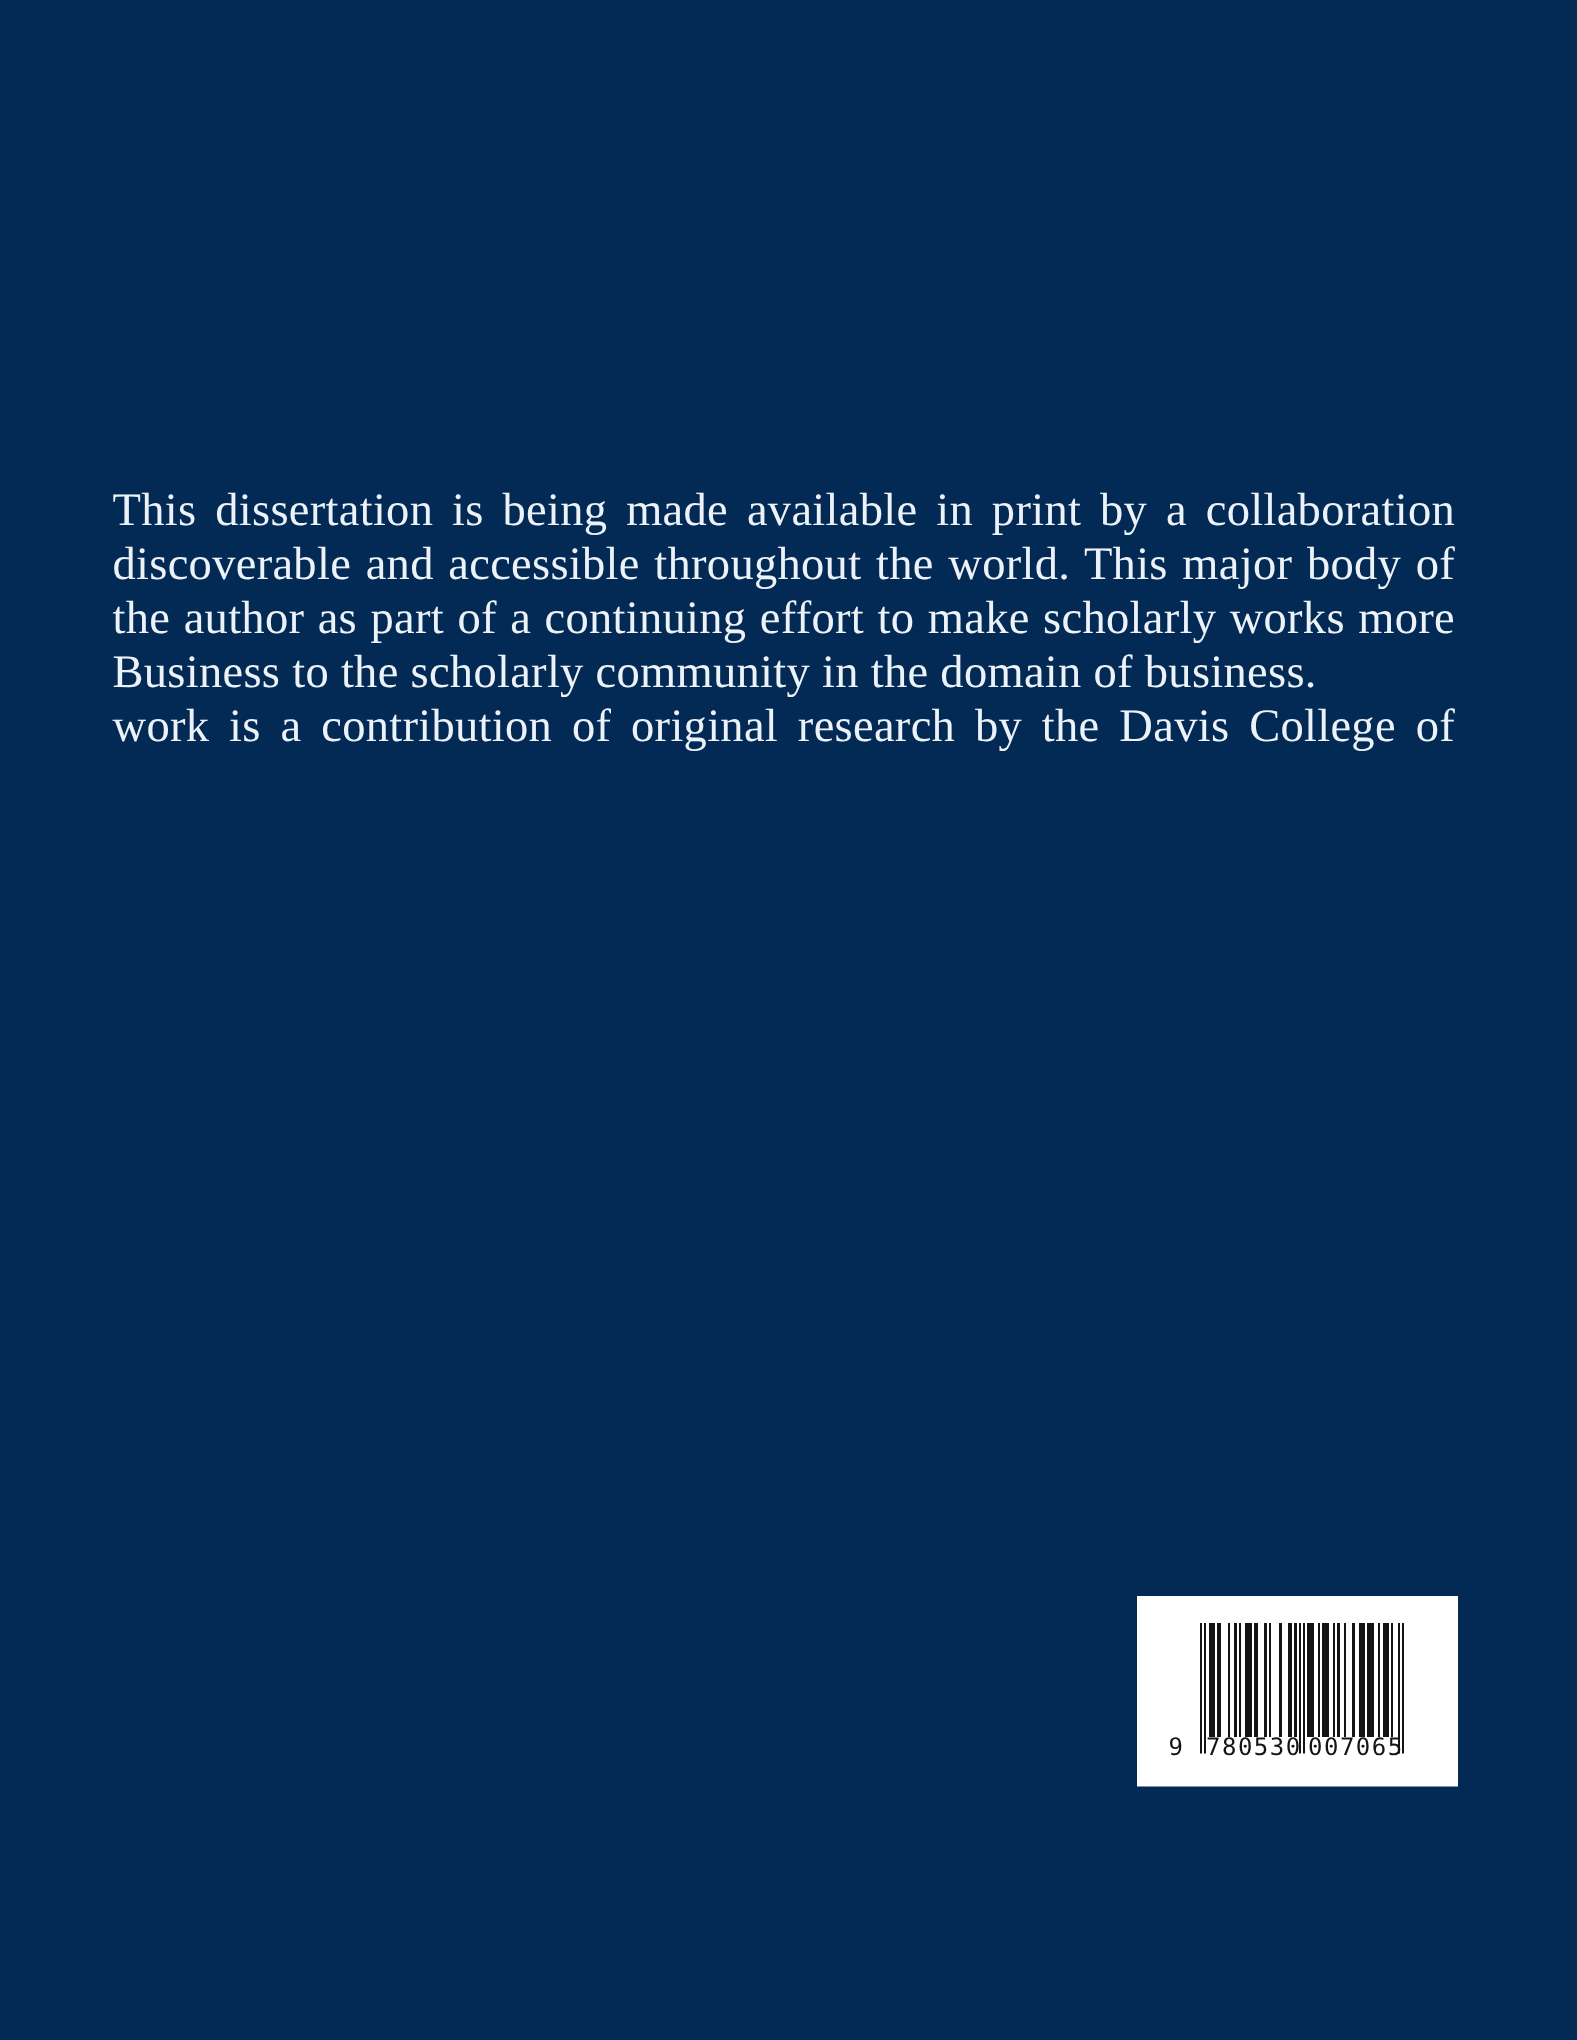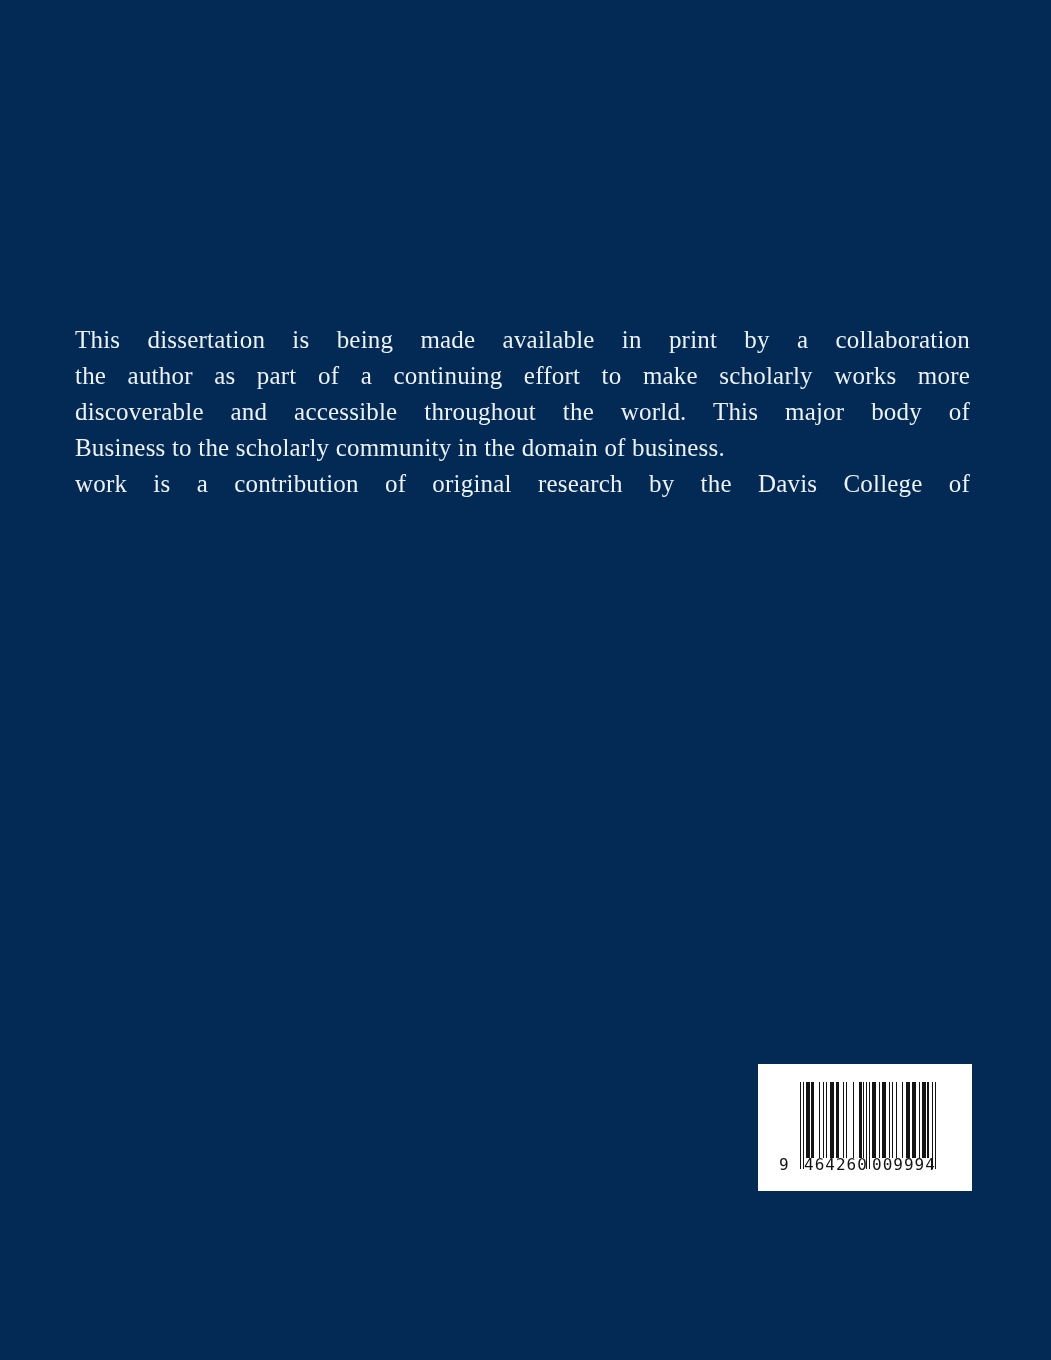--- a/index.html
+++ b/index.html
@@ -17,21 +17,21 @@
     position: absolute;
     inset: 0;
     width: 1051px;
     height: 1360px;
   }
   .description {
     position: absolute;
     left: 75px;
     top: 322px;
     width: 895px;
-    font-size: 25px;
+    font-size: 31px;
     line-height: 36px;
     letter-spacing: 0.2px;
   }
   .description .line {
     text-align: justify;
     text-align-last: justify;
     white-space: normal;
   }
   .description .line.last {
     text-align-last: left;
@@ -64,22 +64,22 @@
   .digit-left   { left: 46px; }
   .digit-right  { left: 114px; }
 </style>
 </head>
 <body style="background: rgb(2, 42, 84);">
 
 <div class="cover">
 
   <div class="description" style="color: rgb(237, 242, 248);">
     <div class="line">This dissertation is being made available in print by a collaboration</div>
+    <div class="line">discoverable and accessible throughout the world. This major body of</div>
     <div class="line">the author as part of a continuing effort to make scholarly works more</div>
-    <div class="line">discoverable and accessible throughout the world. This major body of</div>
     <div class="line last">Business to the scholarly community in the domain of business.</div>
     <div class="line">work is a contribution of original research by the Davis College of</div>
   </div>
 
   <div class="barcode-box" style="background: rgb(255, 255, 255);">
     <svg class="barcode-bars-svg" viewBox="0 0 95 87" preserveAspectRatio="none">
         <rect x="0" y="0" width="1" height="87" fill="#141414"></rect>
         <rect x="2" y="0" width="1" height="87" fill="#141414"></rect>
         <rect x="4" y="0" width="1" height="76" fill="#141414"></rect>
         <rect x="5" y="0" width="1" height="76" fill="#141414"></rect>
@@ -121,17 +121,17 @@
         <rect x="80" y="0" width="1" height="76" fill="#141414"></rect>
         <rect x="83" y="0" width="1" height="76" fill="#141414"></rect>
         <rect x="85" y="0" width="1" height="76" fill="#141414"></rect>
         <rect x="86" y="0" width="1" height="76" fill="#141414"></rect>
         <rect x="87" y="0" width="1" height="76" fill="#141414"></rect>
         <rect x="89" y="0" width="1" height="76" fill="#141414"></rect>
         <rect x="92" y="0" width="1" height="87" fill="#141414"></rect>
         <rect x="94" y="0" width="1" height="87" fill="#141414"></rect>
       </svg>
     <span class="barcode-digit digit-first" style="color: rgb(20, 20, 20);">9</span>
-    <span class="barcode-digit digit-left" style="color: rgb(20, 20, 20);">464260</span>
-    <span class="barcode-digit digit-right" style="color: rgb(20, 20, 20);">009994</span>
+    <span class="barcode-digit digit-left" style="color: rgb(20, 20, 20);">780530</span>
+    <span class="barcode-digit digit-right" style="color: rgb(20, 20, 20);">007065</span>
   </div>
 
 </div>
 
 </body></html>

